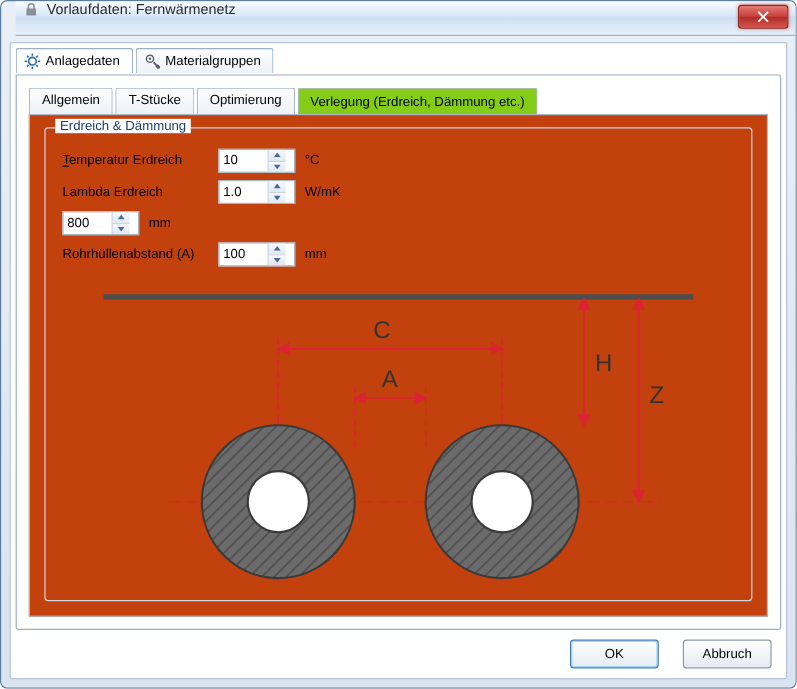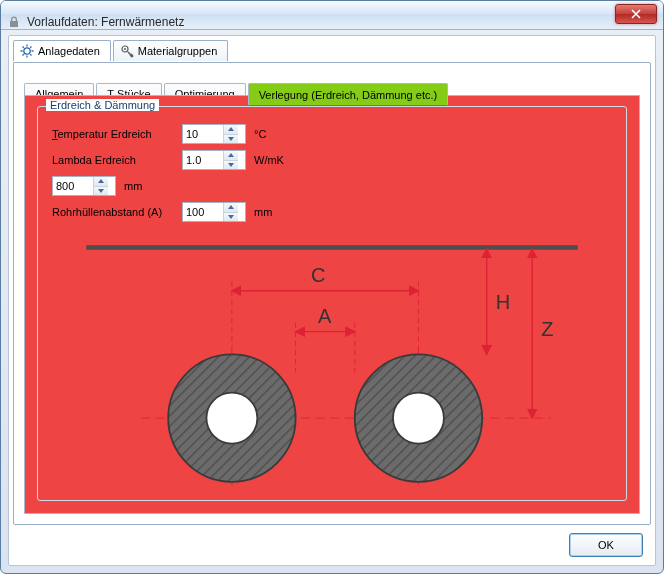--- a/index.html
+++ b/index.html
@@ -1,31 +1,31 @@
 <!DOCTYPE html>
 <html><head>
 <meta charset="utf-8">
 <style>
   html,body{margin:0;padding:0;font-family:"Segoe UI",Tahoma,sans-serif;font-size:11px;color:#000;background:#fff;}
   .window{width:664px;height:574px;border:1px solid #5a7ca0;border-radius:6px;overflow:hidden;background:linear-gradient(#e9eff7,#dae3f0);position:relative;box-sizing:border-box;}
-  .titlebar{height:28px;background:linear-gradient(#f7fbff,#d9e6f7 45%,#cddff3 46%,#e6eff9);display:flex;align-items:flex-end;padding:0 6px;border-bottom:1px solid #9ab3cf;position:relative;}
+  .titlebar{height:28px;background:linear-gradient(#f7fbff,#d9e6f7 45%,#cddff3 46%,#e6eff9);display:flex;align-items:flex-start;padding:0 6px;border-bottom:1px solid #9ab3cf;position:relative;margin-left:12px;}
   .titlebar .lock{width:14px;height:14px;margin-right:6px;display:flex;align-items:center;justify-content:center;}
   .titlebar .title{font-size:12px;color:#2a2a2a;}
   .close-btn{position:absolute;right:6px;top:3px;width:40px;height:18px;border-radius:3px;background:linear-gradient(#e47a74,#c8403a 48%,#b02b25 52%,#d65650);border:1px solid #8a2520;display:flex;align-items:center;justify-content:center;box-shadow:0 0 3px rgba(200,60,50,.6);}
   .close-btn svg{width:10px;height:10px;}
   .client{position:absolute;left:7px;right:7px;top:34px;bottom:7px;background:#fff;border:1px solid #b6c4d6;border-radius:2px;box-sizing:border-box;}
   .outer-tabs{position:absolute;left:4px;top:4px;display:flex;gap:0;}
   .otab{display:flex;align-items:center;gap:4px;padding:3px 10px 3px 6px;border:1px solid #9aaec6;border-bottom:none;background:linear-gradient(#fdfefe,#eef3f9);font-size:11px;border-radius:2px 2px 0 0;margin-right:2px;cursor:default;}
   .otab.active{background:#fff;position:relative;z-index:2;}
   .otab .oicon{width:14px;height:14px;}
   .outer-panel{position:absolute;left:4px;right:4px;top:26px;bottom:40px;border:1px solid #9aaec6;background:#fff;border-radius:0 2px 2px 2px;}
-  .inner-tabs{position:absolute;left:10px;top:20px;display:flex;}
+  .inner-tabs{position:absolute;left:10px;top:10px;display:flex;}
   .itab{padding:4px 10px;border:1px solid #aab8c9;border-bottom:none;background:linear-gradient(#fdfdfe,#eef2f7);border-radius:2px 2px 0 0;margin-right:2px;font-size:11px;cursor:default;}
   .itab.active{background:#84cc16;position:relative;z-index:2;padding-top:5px;}
-  .inner-panel{position:absolute;left:10px;right:10px;top:32px;bottom:10px;border:1px solid #aab8c9;background:#ef4444;}
+  .inner-panel{position:absolute;left:10px;right:10px;top:32px;bottom:10px;border:1px solid #aab8c9;background:#c2410c;}
   .group{position:absolute;left:12px;right:12px;top:10px;bottom:12px;border:1px solid #cfd8e3;border-radius:3px;}
   .group-title{position:absolute;left:8px;top:-8px;background:#fff;padding:0 4px;font-size:11px;color:#1a3e6e;}
   .fields{position:absolute;left:14px;top:14px;}
   .row{display:flex;align-items:center;height:26px;}
   .lbl{width:130px;}
   .spin{width:64px;height:20px;border:1px solid #a8b4c4;display:flex;align-items:center;background:#fff;margin-right:8px;box-sizing:border-box;}
   .spin input{border:none;width:34px;font-size:11px;padding:0 3px;outline:none;font-family:inherit;background:transparent;}
   .spin .arrows{width:14px;height:18px;display:flex;flex-direction:column;border-left:1px solid #c9d2dd;}
   .spin .arrows div{flex:1;display:flex;align-items:center;justify-content:center;background:linear-gradient(#f5f8fb,#e1e8f1);}
   .spin .arrows div:first-child{border-bottom:1px solid #c9d2dd;}
@@ -232,16 +232,17 @@
             </svg>
           </div>
 
         </div>
       </div>
 
     </div>
 
     <div class="footer">
       <div class="btn ok">OK</div>
+      <div class="btn">Abbruch</div>
     </div>
 
   </div>
 </div>
 
 </body></html>

